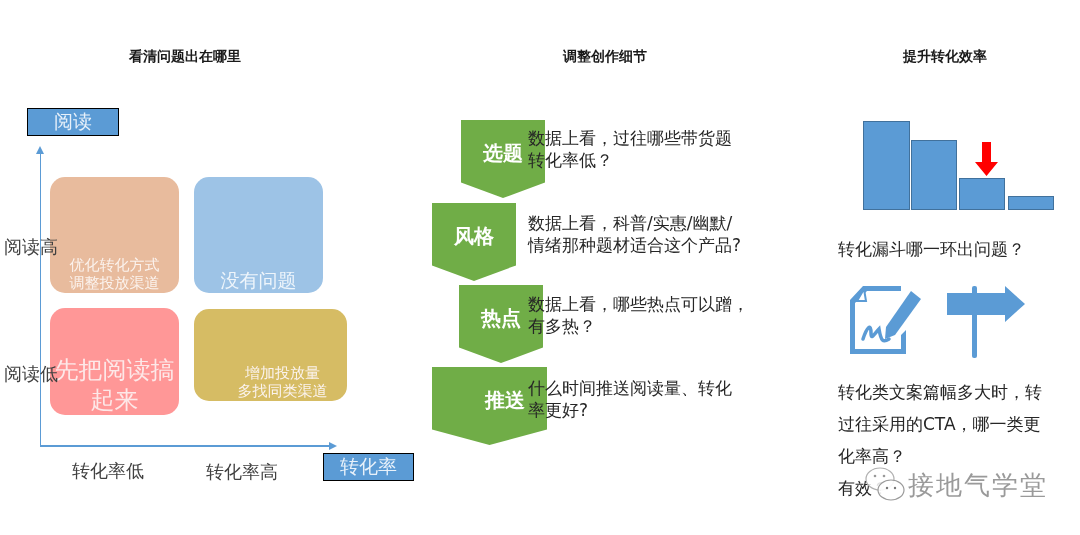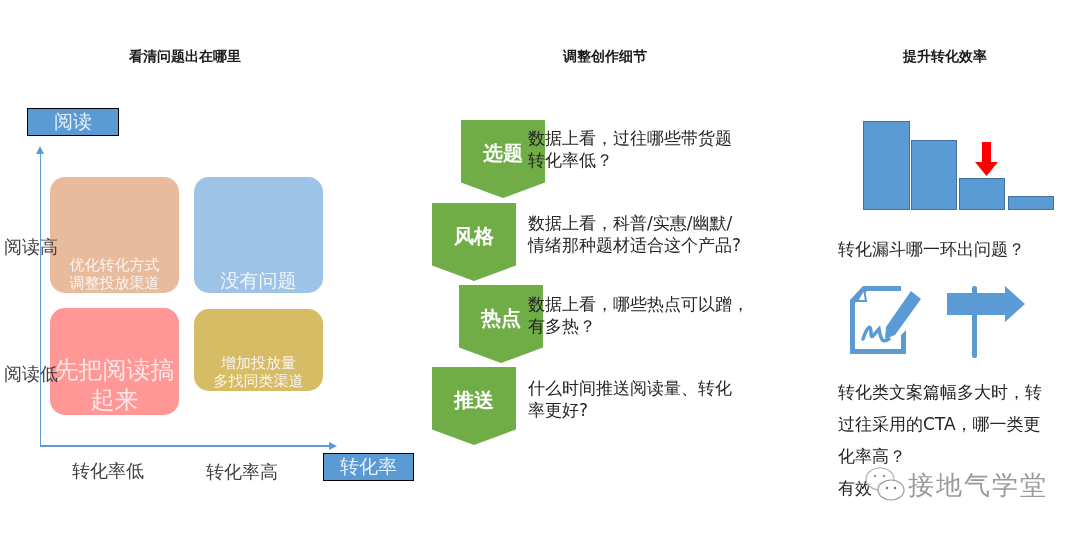--- a/index.html
+++ b/index.html
@@ -50,21 +50,21 @@
   <span style="white-space:pre-line;">优化转化方式
 调整投放渠道</span>
 </div>
 <div class="abs quad" style="left:194px; top:177px; width:129px; height:116px; background:#9dc3e6; font-size:19px; color:#eef5fb;">
   <span style="white-space:pre-line;">没有问题</span>
 </div>
 <div class="abs quad" style="left:50px; top:308px; width:129px; height:107px; background:#ff9797; font-size:24px; color:#fde8e8;">
   <span style="white-space:pre-line;">先把阅读搞
 起来</span>
 </div>
-<div class="abs quad" style="left:194px; top:309px; width:129px; height:82px; background:#d6bc64; font-size:15px;">
+<div class="abs quad" style="left:194px; top:309px; width:129px; height:92px; background:#d6bc64; font-size:15px;padding-left:24px;">
   <span style="white-space:pre-line;">增加投放量
 多找同类渠道</span>
 </div>
 
 <div class="abs axis-label" style="left:4px; top:235px;">阅读高</div>
 <div class="abs axis-label" style="left:4px; top:362px;">阅读低</div>
 
 <div class="abs axis-label" style="left:72px; top:459px;">转化率低</div>
 <div class="abs axis-label" style="left:206px; top:460px;">转化率高</div>
 
@@ -89,21 +89,21 @@
 </div>
 
 <div class="abs chev" style="left:432px; top:285px;margin-left:27px;">
   <span>热点</span>
 </div>
 <div class="abs step-text" style="left:528px; top:293px;">
   <div>数据上看，哪些热点可以蹭，</div>
   <div>有多热？</div>
 </div>
 
-<div class="abs chev" style="left:432px; top:367px;">
+<div class="abs chev" style="left:432px; top:367px;padding-left:31px;">
   <span>推送</span>
 </div>
 <div class="abs step-text" style="left:528px; top:377px;">
   <div>什么时间推送阅读量、转化</div>
   <div>率更好?</div>
 </div>
 
 <div class="abs title" style="left:860px; top:48px; width:170px;">提升转化效率</div>
 
 <div class="abs" style="left:863px; top:120px; width:192px; height:90px;">

